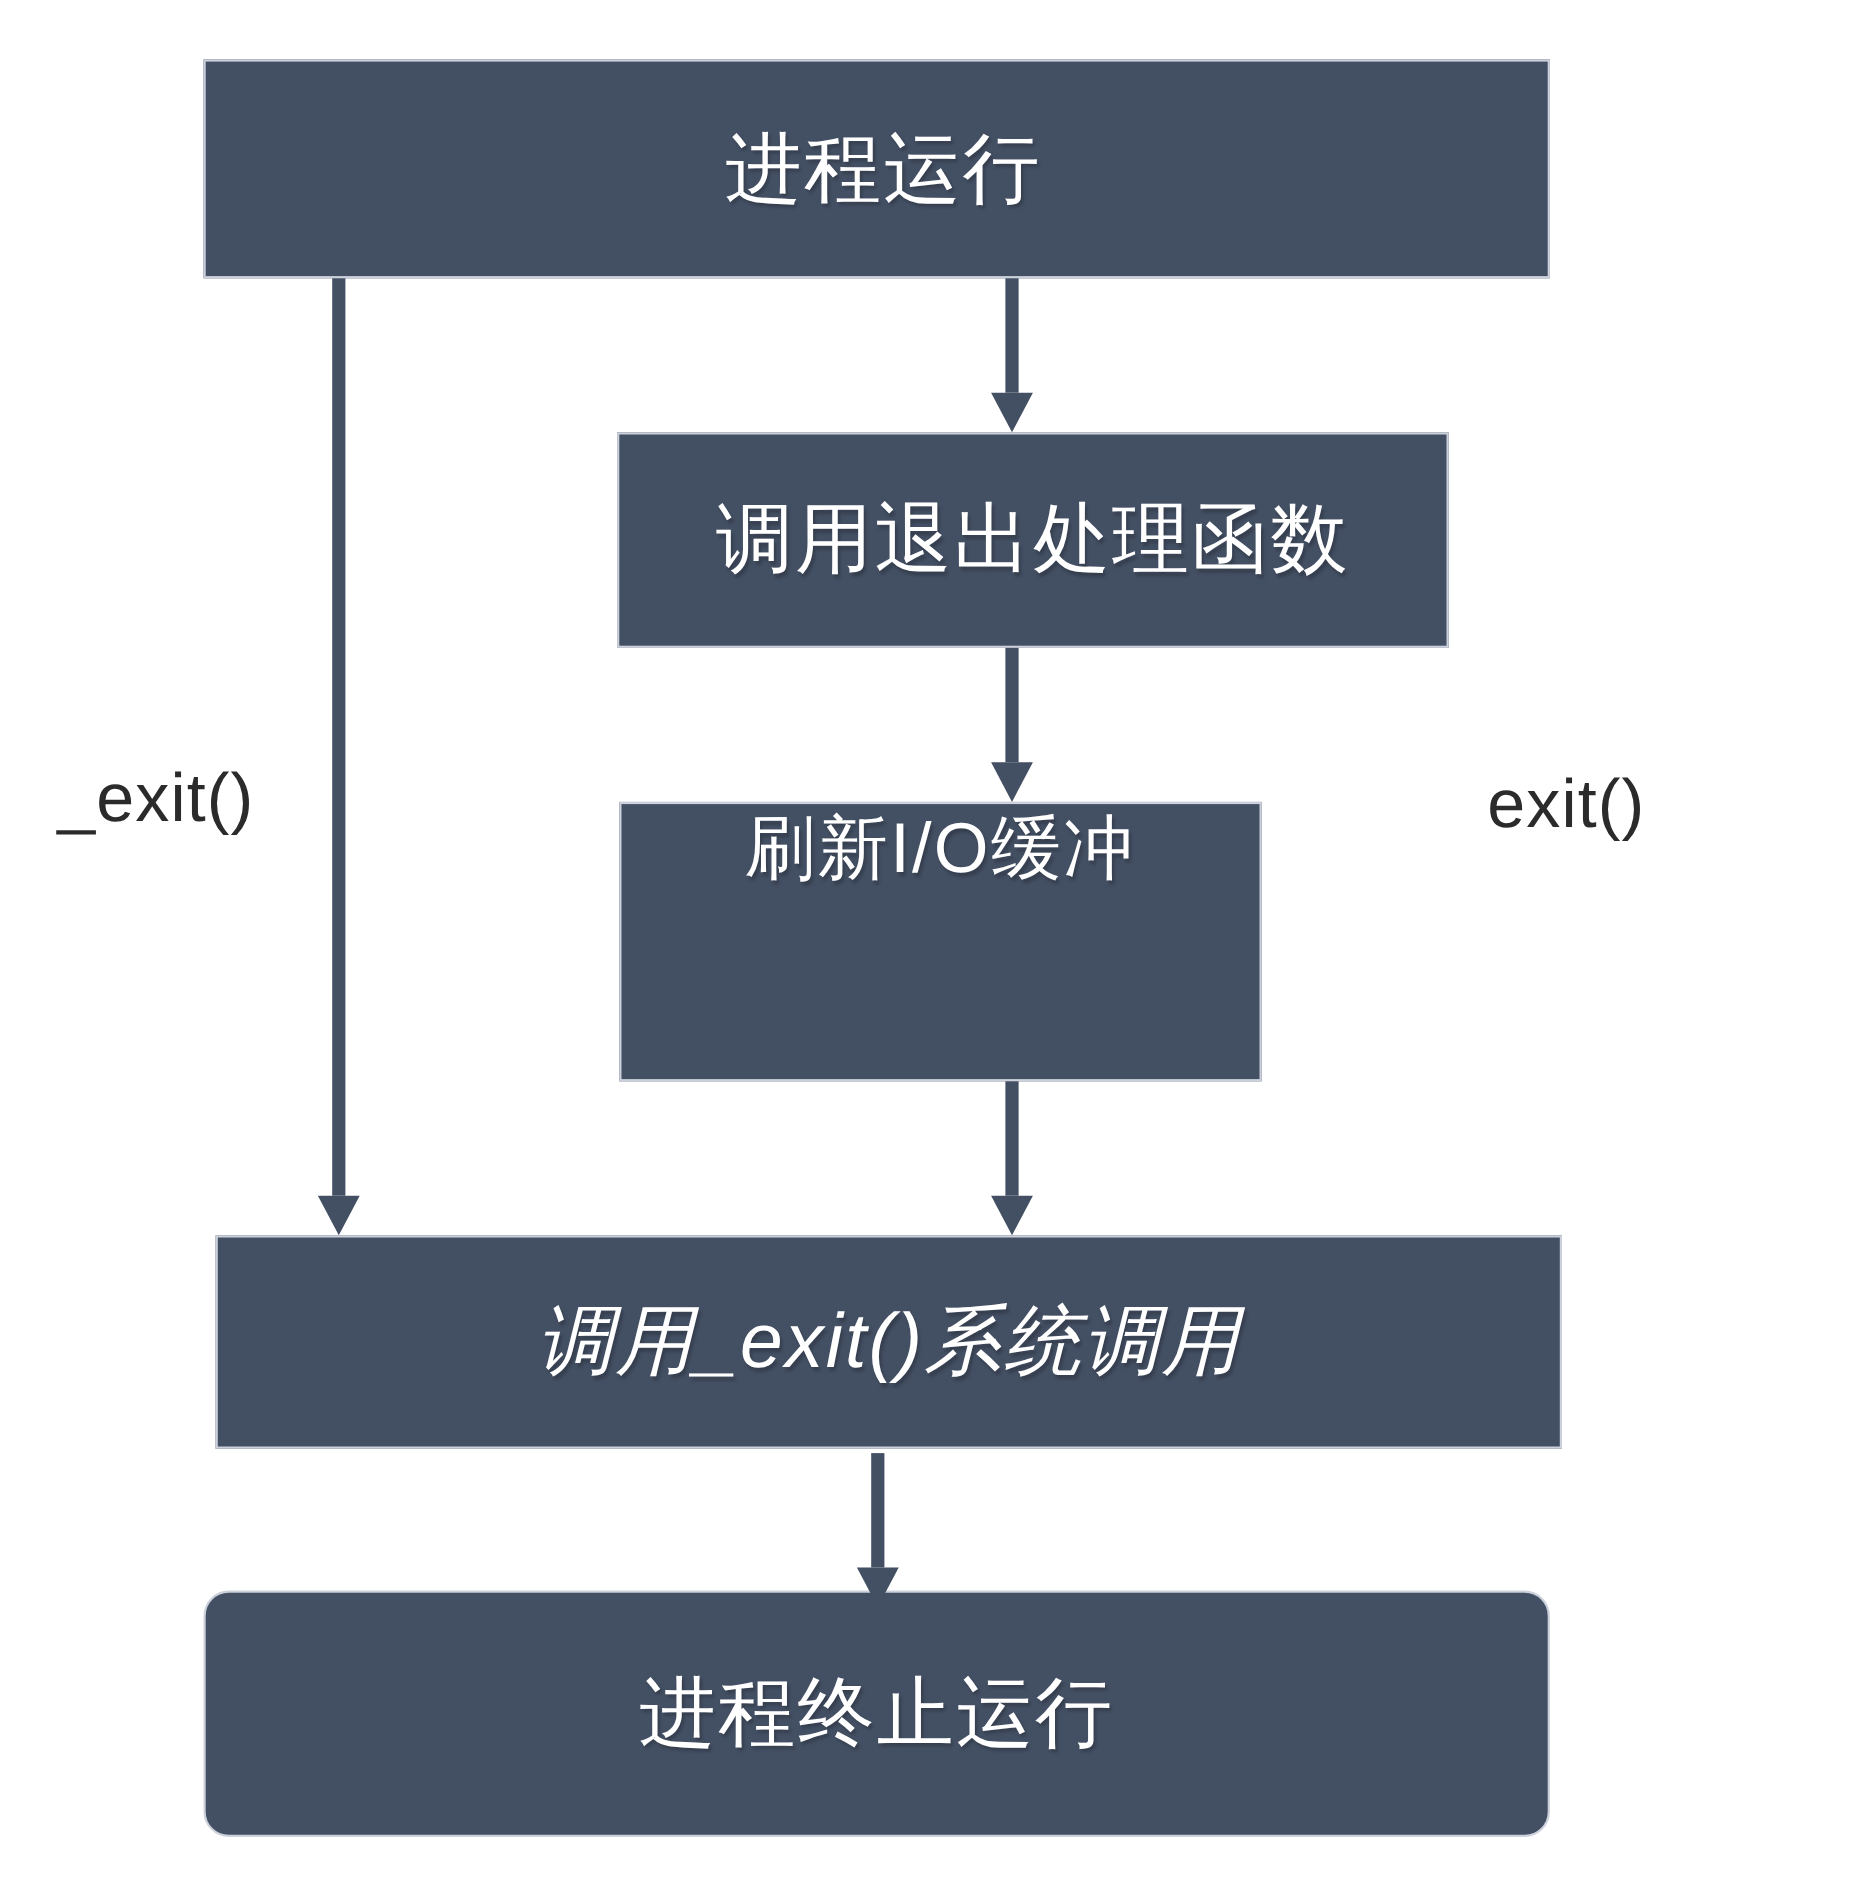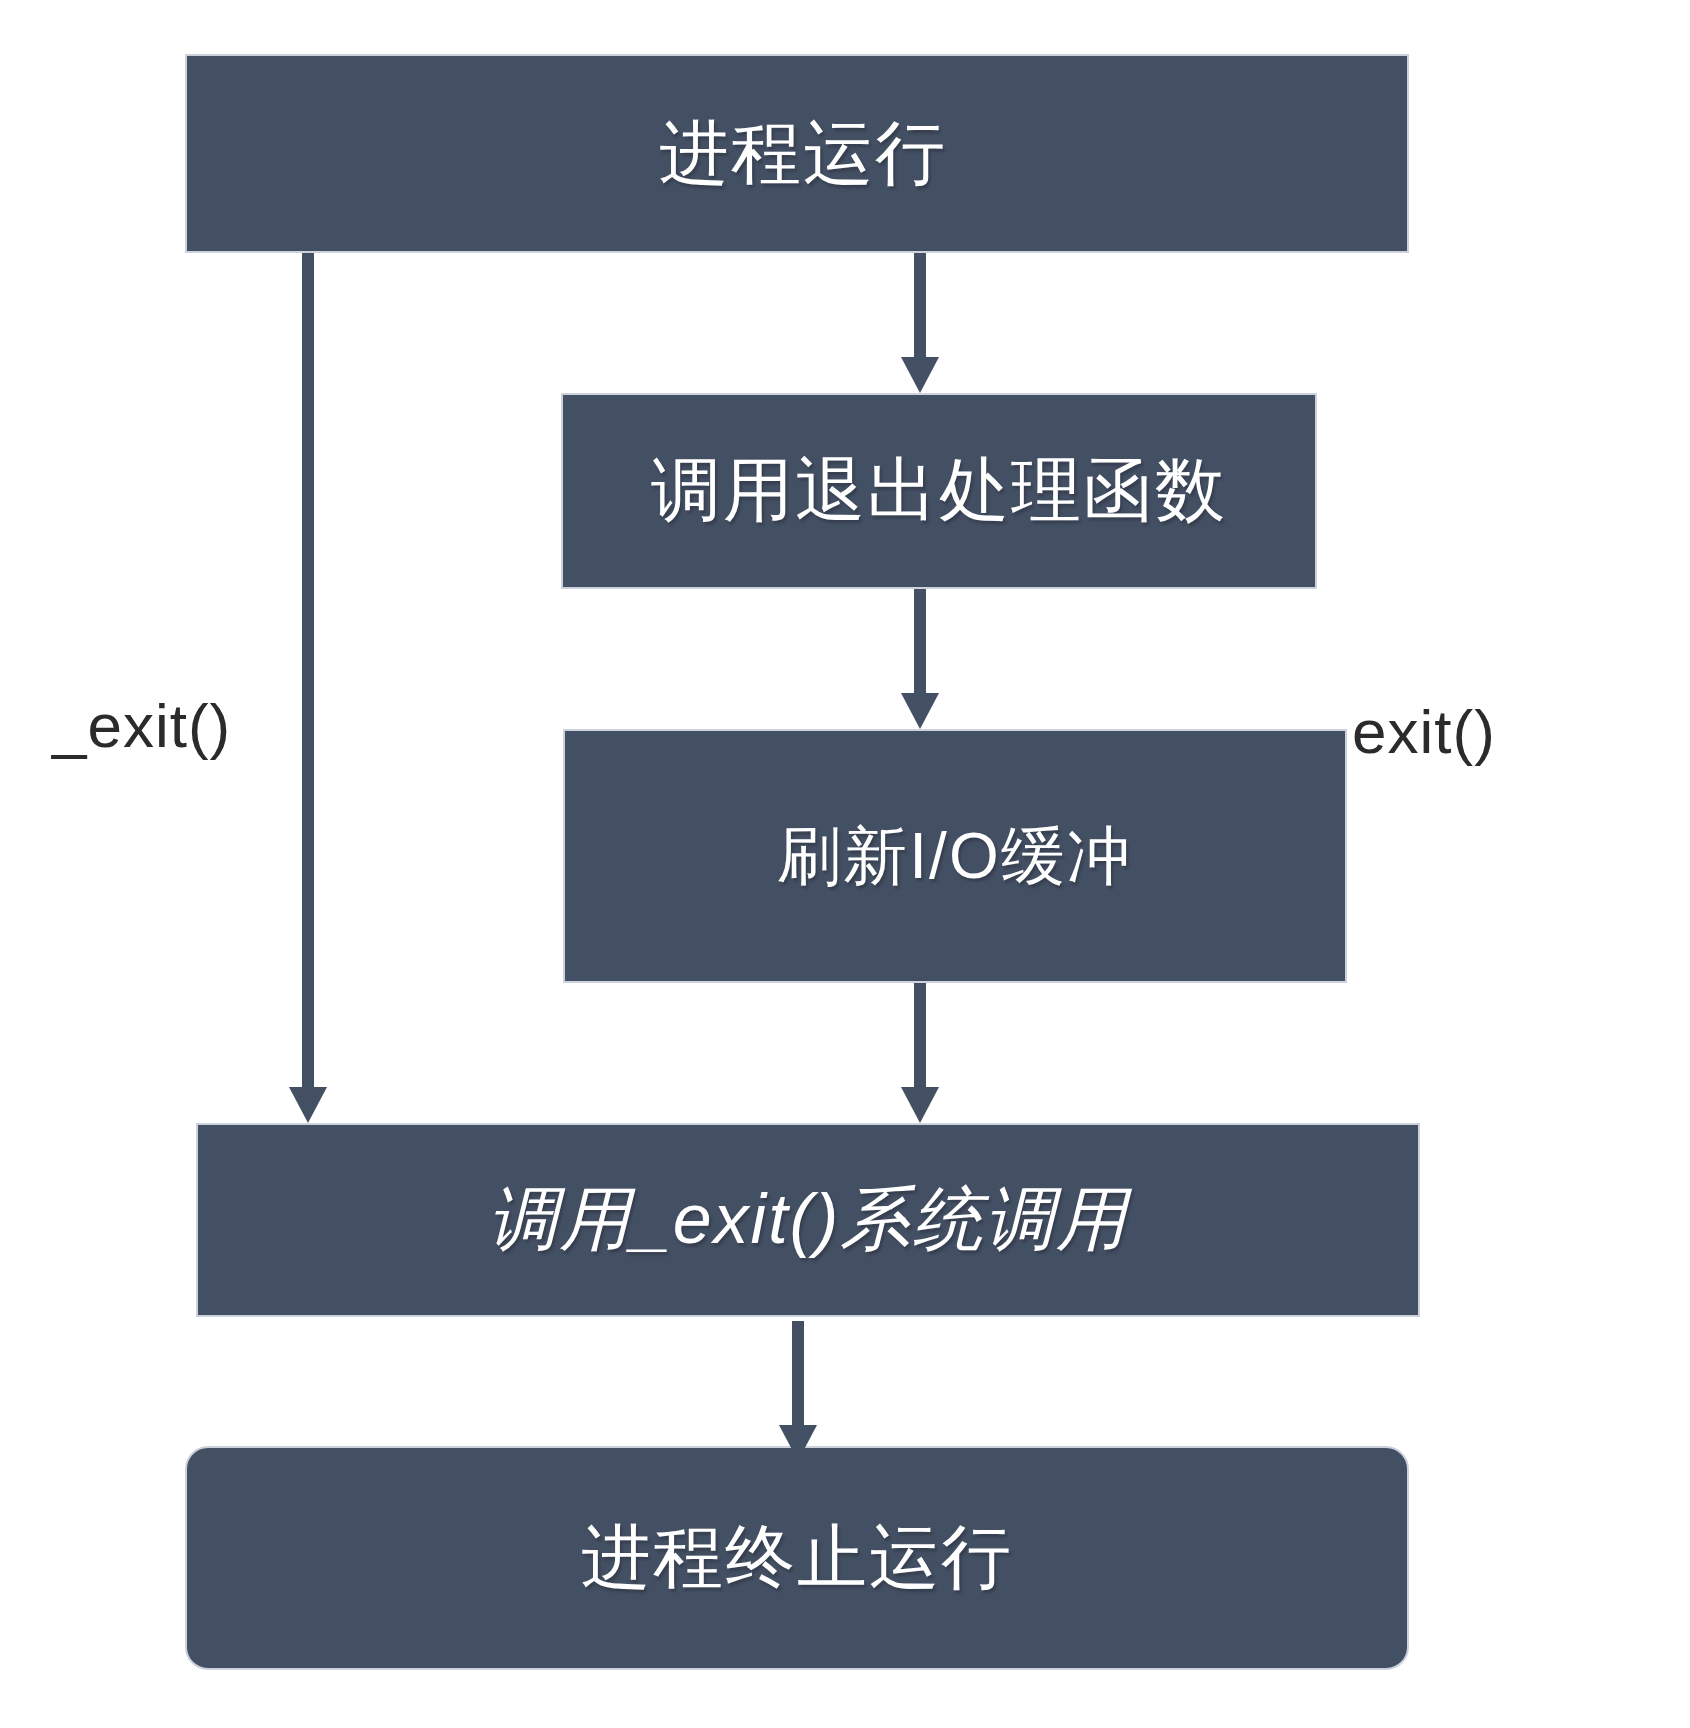--- a/index.html
+++ b/index.html
@@ -25,21 +25,21 @@
     flex-direction: column;
     align-items: center;
     justify-content: center;
     text-align: center;
     font-size: 70px;
     letter-spacing: 2px;
     text-shadow: 2px 3px 3px rgba(0,0,0,0.22);
   }
   .node-1 { left: 185px; top: 54px;   width: 1224px; height: 199px; padding-left: 12px; }
   .node-2 { left: 549px; top: 393px;  width: 756px;  height: 196px; margin-left: 12px; }
-  .node-3 { left: 563px; top: 729px;  width: 784px;  height: 254px; font-size: 64px; line-height: 80px; }
+  .node-3 { left: 563px; top: 729px;  width: 584px;  height: 254px; font-size: 64px; line-height: 80px; justify-content: space-between; }
   .node-4 { left: 196px; top: 1123px; width: 1224px; height: 194px; font-style: italic; }
   .node-5 { left: 185px; top: 1446px; width: 1224px; height: 224px; border-radius: 23px; }
 
   .arrow-line {
     position: absolute;
     width: 12px;
     background: var(--arrow-color, #434f63);
   }
   .arrow-head {
     position: absolute;

